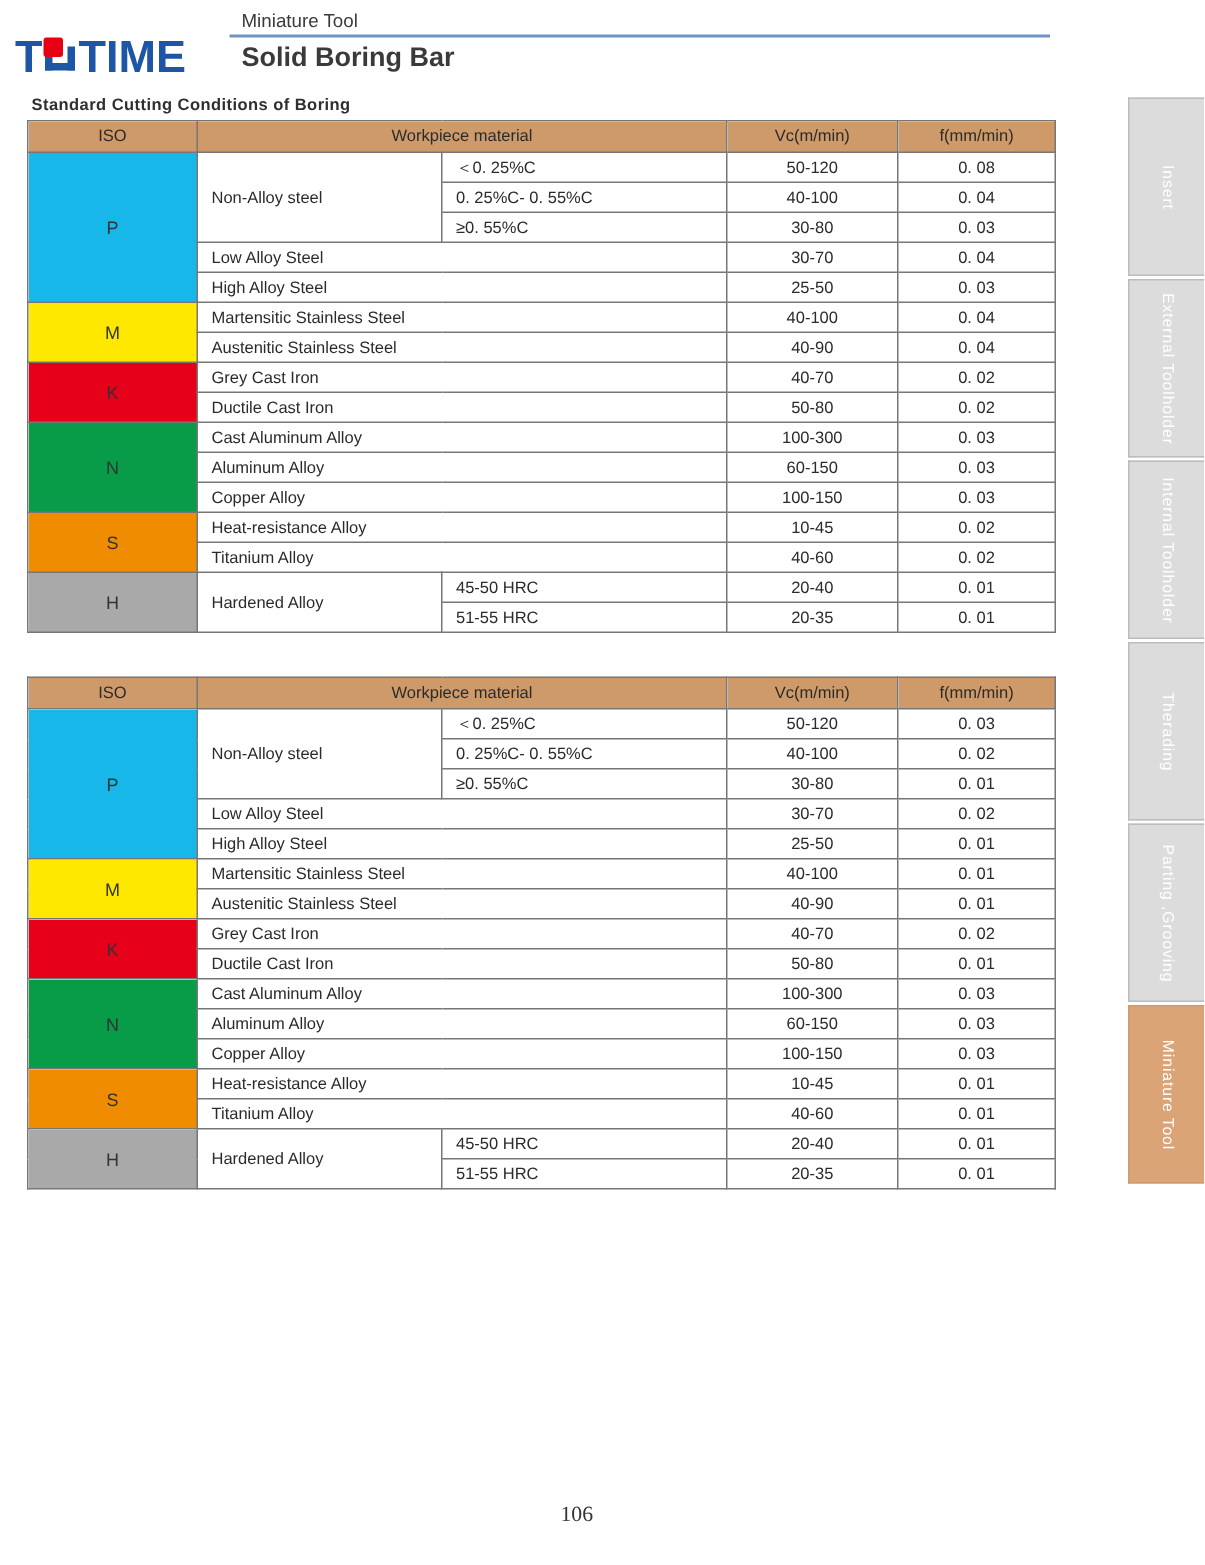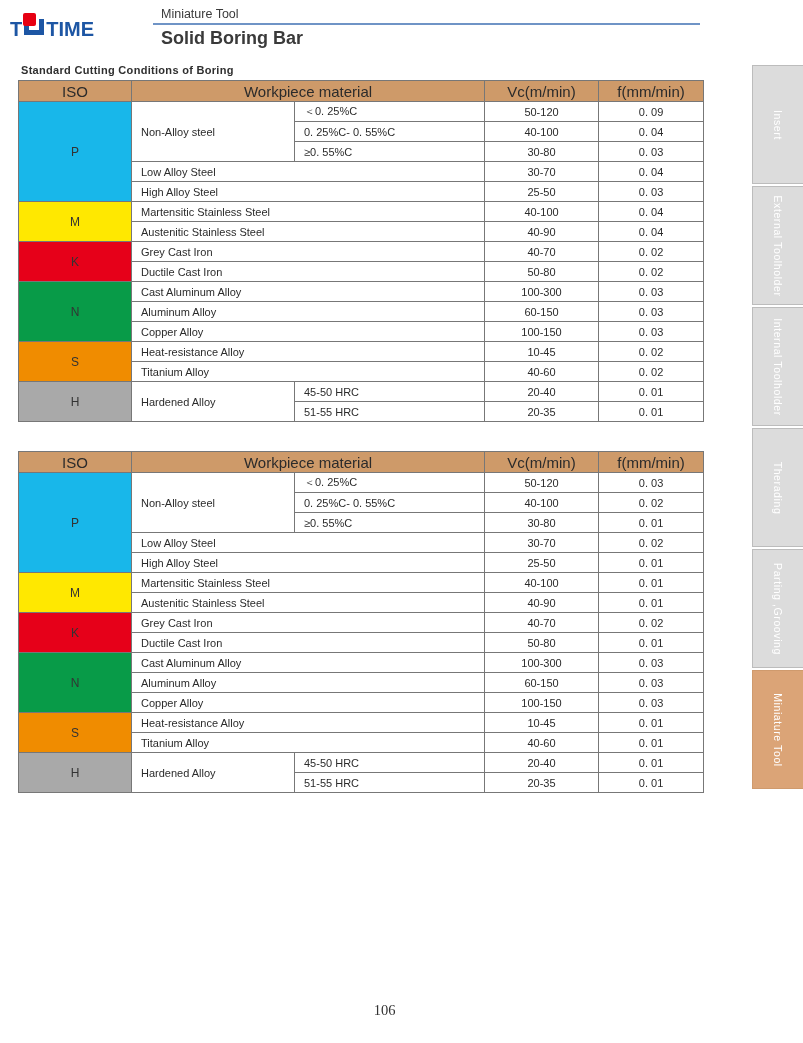--- a/index.html
+++ b/index.html
@@ -1,36 +1,36 @@
 <!DOCTYPE html>
 <html><head>
 <meta charset="utf-8">
 <style>
   html,body{margin:0;padding:0;background:#fff;}
   .page{position:relative;width:803px;height:1043px;background:#ffffff;overflow:hidden;
         font-family:"Liberation Sans",sans-serif;color:#333;}
 
   
   .masthead{position:absolute;top:0;left:0;width:803px;height:56px;}
-  .logo{position:absolute;top:14px;left:10px;font-weight:bold;font-size:20px;line-height:30px;
+  .logo{position:absolute;top:24px;left:10px;font-weight:bold;font-size:30px;line-height:30px;
         color:#1D56A4;letter-spacing:0px;white-space:nowrap;}
   .logo-o{display:inline-block;width:20px;height:21px;position:relative;margin:0 2px;}
   .logo-o .u{position:absolute;left:0;right:0;bottom:1px;top:4px;
              border-left:5px solid #1D56A4;border-right:5px solid #1D56A4;border-bottom:5px solid #1D56A4;}
   .logo-o .r{position:absolute;top:-2px;left:-1px;width:13px;height:13px;background:#E60012;border-radius:2px;}
   .tag-top{position:absolute;top:7px;left:161px;font-size:12.5px;color:#3a3a3a;}
   .tag-rule{position:absolute;top:23px;left:153px;width:547px;height:2px;background:#6F94C6;}
   .tag-bottom{position:absolute;top:28px;left:161px;font-size:18px;font-weight:bold;color:#3a3a3a;}
 
   
   .section{position:absolute;left:18px;width:686px;}
   .section-title{font-size:11px;font-weight:bold;color:#2f2f2f;margin:0 0 4px 3px;letter-spacing:0.3px;}
   table.cut{border-collapse:collapse;table-layout:fixed;width:685px;font-size:11px;color:#2b2b2b;}
   table.cut th,table.cut td{border:1px solid #777;overflow:hidden;white-space:nowrap;}
-  table.cut thead th{background:#CE9A69;height:18px;font-weight:normal;font-size:15px;color:#2b2b2b;text-align:center;}
+  table.cut thead th{background:#CE9A69;height:18px;font-weight:normal;font-size:11px;color:#2b2b2b;text-align:center;}
   table.cut tbody td{height:17px;background:#fff;}
   td.iso{text-align:center;font-size:12px;color:#333;}
   td.mat{text-align:left;padding-left:9px;margin-top:28px;}
   td.num{text-align:center;}
 
   
   .sidebar{position:absolute;top:65px;right:0;width:51px;}
   .tab{position:relative;height:119px;margin-bottom:2px;border:1px solid #bcbcbc;border-right:none;
        background:#DCDCDC;box-sizing:border-box;}
   .tab.active{background:#DBA477;border-color:#cf9a6d;}
@@ -71,21 +71,21 @@
               <th>Vc(m/min)</th>
               <th>f(mm/min)</th>
             </tr>
           </thead>
           <tbody>
             <tr>
               <td class="iso" rowspan="5" style="background: rgb(24, 183, 234);">P</td>
               <td class="mat" rowspan="3">Non-Alloy steel</td>
               <td class="mat">＜0. 25%C</td>
               <td class="num">50-120</td>
-              <td class="num">0. 09</td>
+              <td class="num">0. 08</td>
             </tr>
             <tr>
               <td class="mat">0. 25%C- 0. 55%C</td>
               <td class="num">40-100</td>
               <td class="num">0. 04</td>
             </tr>
             <tr>
               <td class="mat">≥0. 55%C</td>
               <td class="num">30-80</td>
               <td class="num">0. 03</td>

